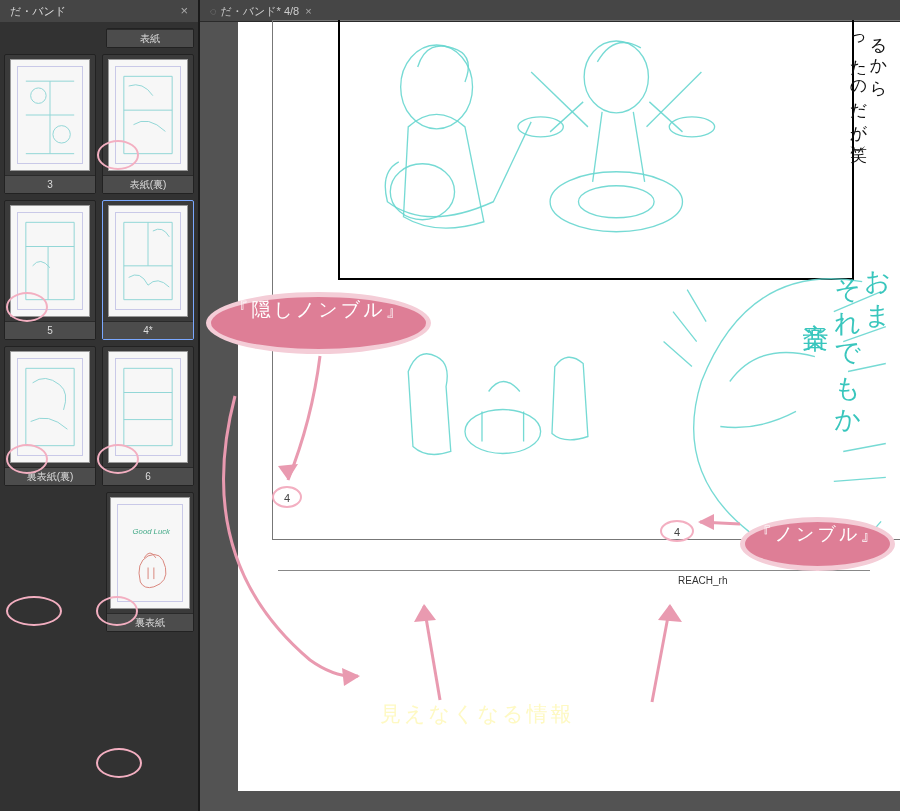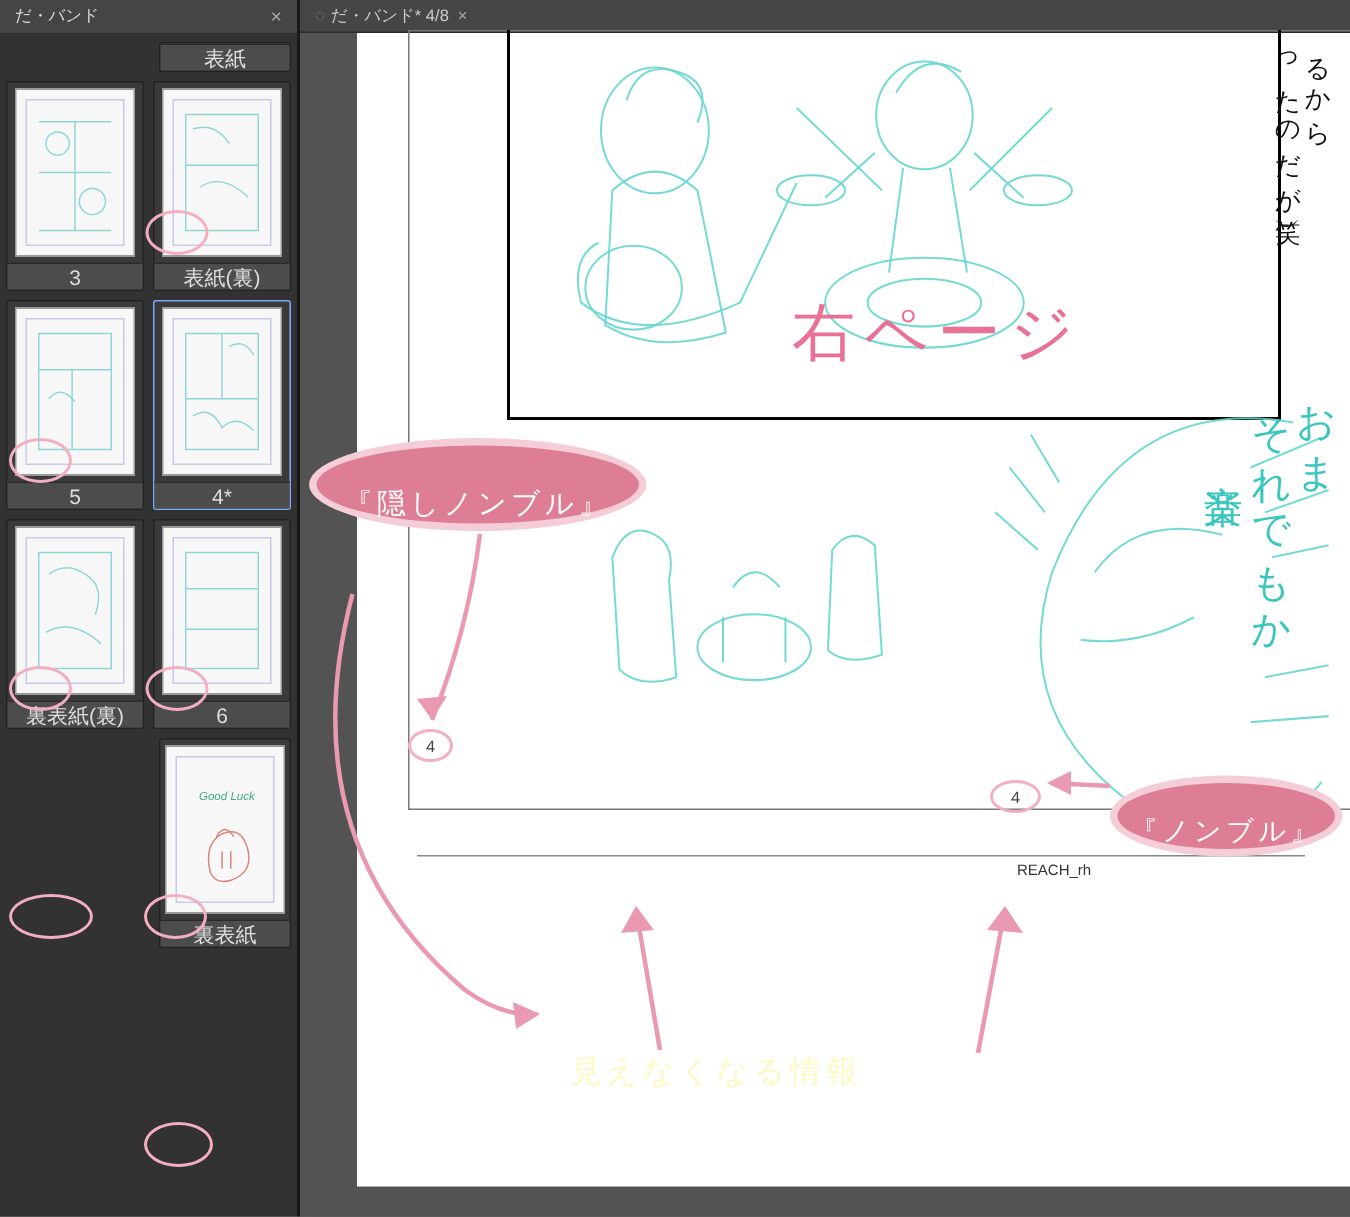--- a/index.html
+++ b/index.html
@@ -13,21 +13,21 @@
   .row{display:flex;gap:6px;margin-bottom:6px;}
   .thumb{background:#3a3a3a;border:1px solid #222;border-radius:2px;flex:1;display:flex;flex-direction:column;align-items:center;}
   .thumb.sel{border:1px solid #7aa8ff;}
   .thumb.solo{max-width:88px;margin-left:auto;}
   .page-box{width:80px;height:112px;margin:4px;background:#f7f7f7;border:1px solid #999;position:relative;overflow:hidden;}
   .page-box::before{content:"";position:absolute;inset:6px;border:1px solid #c9c9e8;}
   .page-box .art{position:absolute;inset:10px;}
   .art svg{width:100%;height:100%;}
   .sk{stroke:#8fd6d6;fill:none;stroke-width:1;}
   .skr{stroke:#d9847a;fill:none;stroke-width:1;}
-  .thumb-label{height:18px;line-height:18px;font-size:14px;color:#ddd;background:#4c4c4c;width:100%;text-align:center;border-top:1px solid #2a2a2a;}
+  .thumb-label{height:18px;line-height:18px;font-size:10px;color:#ddd;background:#4c4c4c;width:100%;text-align:center;border-top:1px solid #2a2a2a;}
   
   .anno-ellipse{position:absolute;border:2px solid #f3afc1;border-radius:50%;pointer-events:none;}
   
   .main{flex:1;position:relative;background:#535353;}
   .main-tab{height:22px;background:#464646;color:#ccc;font-size:11px;line-height:22px;padding:0 10px;display:flex;align-items:center;border-bottom:1px solid #2a2a2a;}
   .main-tab .close{margin-left:6px;color:#aaa;}
   .canvas-wrap{position:absolute;inset:22px 0 0 8px;background:#535353;}
   
   .page{position:absolute;left:30px;top:0;right:0;bottom:20px;background:#fff;}
   .inner-frame{position:absolute;left:34px;top:-2px;width:720px;height:520px;border:1px solid #777;}
@@ -40,21 +40,21 @@
   .vtext{position:absolute;writing-mode:vertical-rl;font-size:17px;letter-spacing:2px;color:#111;}
   .vtext.teal{color:#39c6bd;font-size:26px;letter-spacing:3px;}
   
   .nombre{position:absolute;font-size:11px;color:#444;}
   .nombre .circ{display:inline-block;width:30px;height:22px;border:2px solid #f3afc1;border-radius:50%;text-align:center;line-height:20px;}
   .nombre.right .circ{width:34px;}
   
   .footer-txt{position:absolute;font-size:10px;color:#333;}
   .footer-line{position:absolute;left:40px;right:30px;height:0;border-top:1px solid #888;}
   
-  .bubble{position:absolute;background:#de7e96;color:#fff;font-size:19px;letter-spacing:3px;border-radius:50%;display:flex;align-items:flex-end;justify-content:center;padding:0 22px;border:5px solid #f4cdd7;white-space:nowrap;}
+  .bubble{position:absolute;background:#de7e96;color:#fff;font-size:19px;letter-spacing:3px;border-radius:50%;display:flex;align-items:flex-start;justify-content:center;padding:0 22px;border:5px solid #f4cdd7;white-space:nowrap;}
   .bubble.small{font-size:18px;padding:0 18px;}
   .arrow{position:absolute;pointer-events:none;}
   .arrow svg{overflow:visible;}
   .pink-stroke{stroke:#e99ab0;fill:none;stroke-width:3;}
   .pink-fill{fill:#e99ab0;stroke:none;}
   .big-pink-text{position:absolute;color:#e87195;font-size:42px;font-weight:400;letter-spacing:6px;}
   .pink-caption{position:absolute;color:#fef9c3;font-size:21px;letter-spacing:3px;}
 </style>
 </head>
 <body>
@@ -212,21 +212,20 @@
           </svg>
         </div>
 
         <div class="vtext" style="right:10px;top:4px;">るから</div>
         <div class="vtext" style="right:30px;top:4px;">ったのだが笑）</div>
 
         <div class="vtext teal" style="right:4px;top:230px;">おま</div>
         <div class="vtext teal" style="right:34px;top:238px;">それでもか</div>
         <div class="vtext teal" style="right:66px;top:280px;">音楽</div>
 
-        <div class="big-pink-text" style="left:290px;top:172px;">右ページ</div>
 
         <div class="nombre" style="left:34px;top:464px;">
           <span class="circ">4</span>
         </div>
         <div class="nombre right" style="left:422px;top:498px;">
           <span class="circ">4</span>
         </div>
 
         <div class="footer-line" style="top:548px;"></div>
         <div class="footer-txt" style="left:440px;top:553px;">REACH_rh</div>

